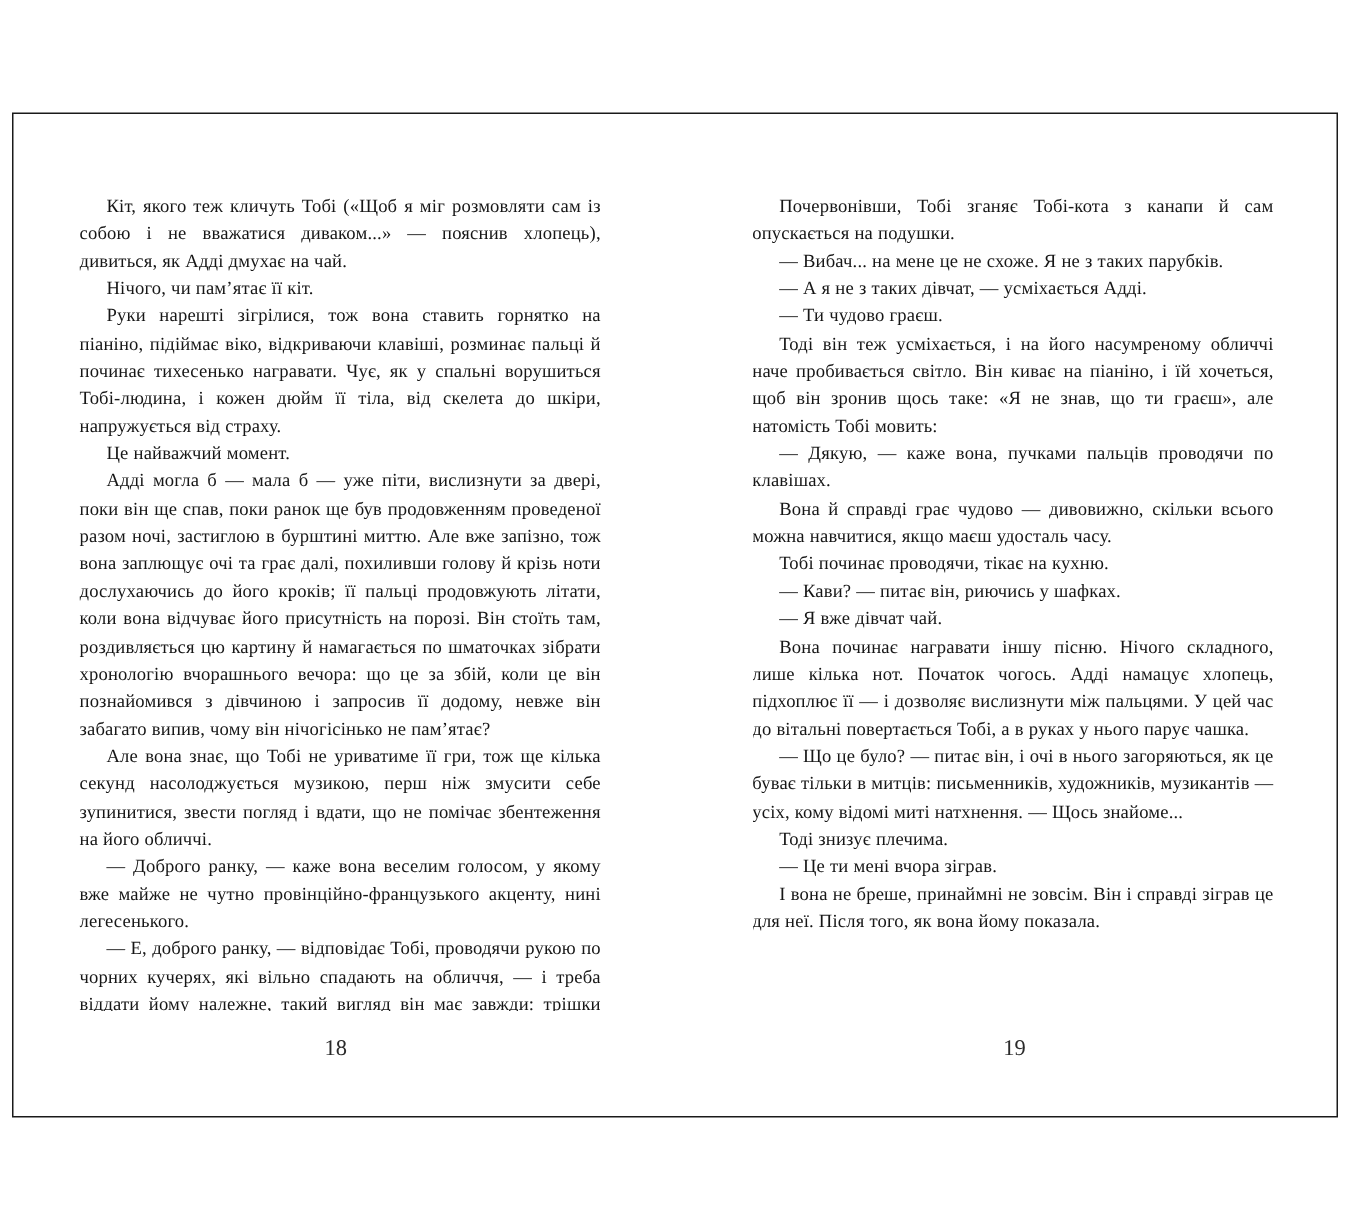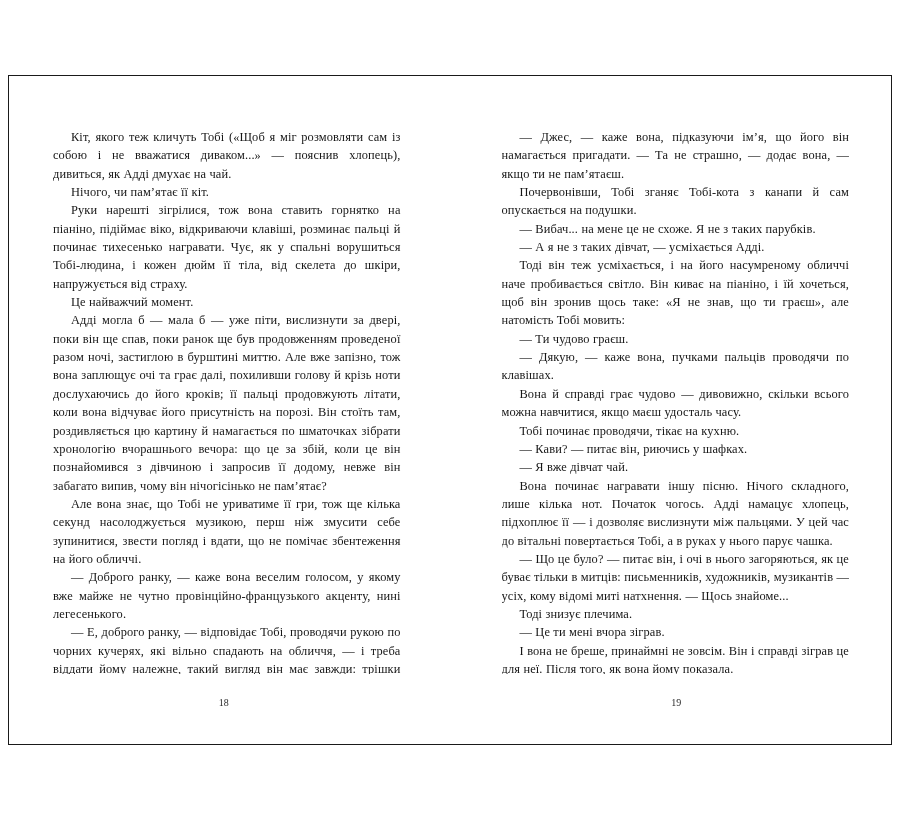--- a/index.html
+++ b/index.html
@@ -63,21 +63,21 @@
     word-spacing: 0.01em;
     hyphens: manual;
   }
 
   .page-number {
     position: absolute;
     bottom: 36px;
     left: 0;
     right: 0;
     text-align: center;
-    font-size: 10px;
+    font-size: 15px;
     color: #2a2a2a;
     font-family: "Liberation Serif", "DejaVu Serif", serif;
   }
 </style>
 </head>
 <body>
 
 <div class="spread">
 
   <div class="page page-left">
@@ -89,26 +89,25 @@
       <p class="para">Адді могла б — мала б — уже піти, вислизнути за двері, поки він ще спав, поки ранок ще був продовженням проведеної разом ночі, застиглою в бурштині миттю. Але вже запізно, тож вона заплющує очі та грає далі, похиливши голову й крізь ноти дослухаючись до його кроків; її пальці продовжують літати, коли вона відчуває його присутність на порозі. Він стоїть там, роздивляється цю картину й намагається по шматочках зібрати хронологію вчорашнього вечора: що це за збій, коли це він познайомився з дівчиною і запросив її додому, невже він забагато випив, чому він нічогісінько не пам’ятає?</p>
       <p class="para">Але вона знає, що Тобі не уриватиме її гри, тож ще кілька секунд насолоджується музикою, перш ніж змусити себе зупинитися, звести погляд і вдати, що не помічає збентеження на його обличчі.</p>
       <p class="para">— Доброго ранку, — каже вона веселим голосом, у якому вже майже не чутно провінційно-французького акценту, нині легесенького.</p>
       <p class="para">— Е, доброго ранку, — відповідає Тобі, проводячи рукою по чорних кучерях, які вільно спадають на обличчя, — і треба віддати йому належне, такий вигляд він має завжди: трішки приголомшений і здивований, що в його вітальні сидить вродлива дівчина в самих трусиках та футболці з його улюбленим гуртом і горнеться в ковдру.</p>
     </div>
     <div class="page-number">18</div>
   </div>
 
   <div class="page page-right">
     <div class="page-body">
-      <p class="para">— Джес, — каже вона, підказуючи ім’я, що його він намагається пригадати. — Та не страшно, — додає вона, — якщо ти не пам’ятаєш.</p>
       <p class="para">Почервонівши, Тобі зганяє Тобі-кота з канапи й сам опускається на подушки.</p>
       <p class="para">— Вибач... на мене це не схоже. Я не з таких парубків.</p>
       <p class="para">— А я не з таких дівчат, — усміхається Адді.</p>
+      <p class="para">— Ти чудово граєш.</p>
       <p class="para">Тоді він теж усміхається, і на його насумреному обличчі наче пробивається світло. Він киває на піаніно, і їй хочеться, щоб він зронив щось таке: «Я не знав, що ти граєш», але натомість Тобі мовить:</p>
-      <p class="para">— Ти чудово граєш.</p>
       <p class="para">— Дякую, — каже вона, пучками пальців проводячи по клавішах.</p>
       <p class="para">Вона й справді грає чудово — дивовижно, скільки всього можна навчитися, якщо маєш удосталь часу.</p>
       <p class="para">Тобі починає проводячи, тікає на кухню.</p>
       <p class="para">— Кави? — питає він, риючись у шафках.</p>
       <p class="para">— Я вже дівчат чай.</p>
       <p class="para">Вона починає награвати іншу пісню. Нічого складного, лише кілька нот. Початок чогось. Адді намацує хлопець, підхоплює її — і дозволяє вислизнути між пальцями. У цей час до вітальні повертається Тобі, а в руках у нього парує чашка.</p>
       <p class="para">— Що це було? — питає він, і очі в нього загоряються, як це буває тільки в митців: письменників, художників, музикантів — усіх, кому відомі миті натхнення. — Щось знайоме...</p>
       <p class="para">Тоді знизує плечима.</p>
       <p class="para">— Це ти мені вчора зіграв.</p>
       <p class="para">І вона не бреше, принаймні не зовсім. Він і справді зіграв це для неї. Після того, як вона йому показала.</p>

